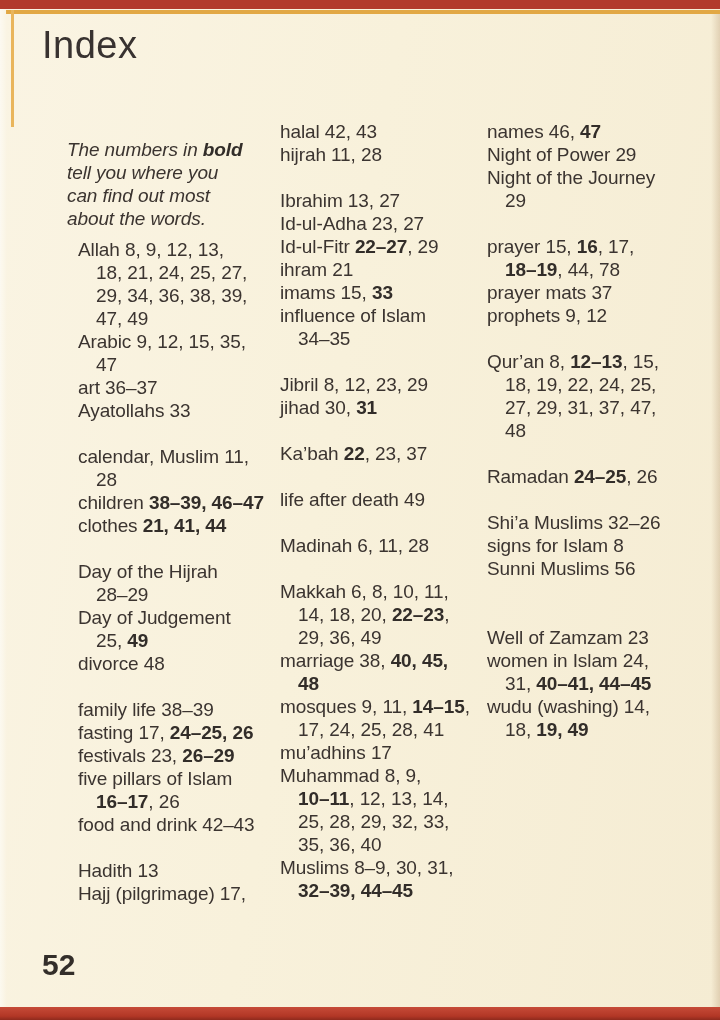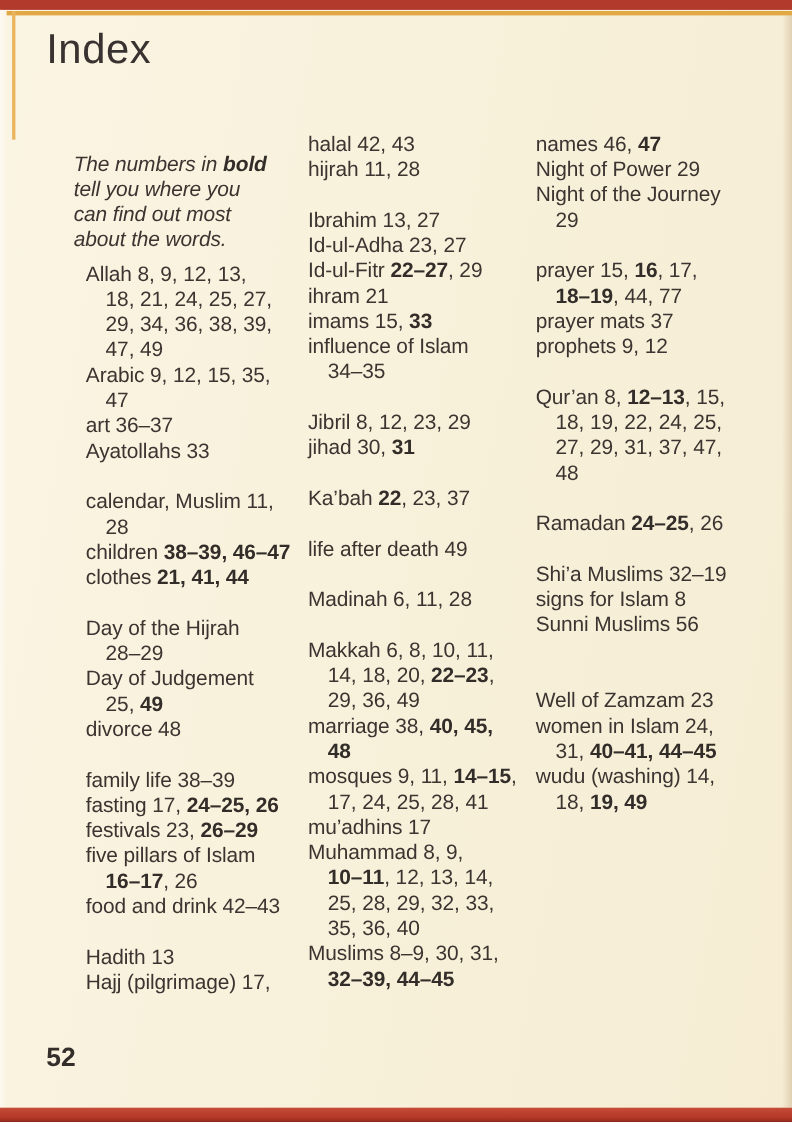--- a/index.html
+++ b/index.html
@@ -27,21 +27,21 @@
     font-size:38px;font-weight:400;line-height:1.1;color:#383230;letter-spacing:0.5px;
   }
   .intro{position:absolute;left:67px;top:138px;font-style:italic;}
   .col{position:absolute;}
   .col1{left:66px;top:238px;margin-left:12px;}
   .col2{left:280px;top:120px;}
   .col3{left:487px;top:120px;}
   .iline{height:23px;line-height:23px;font-size:19px;white-space:nowrap;letter-spacing:-0.1px;}
   .iline.ind{padding-left:18px;}
   .b{font-weight:bold;color:#322d29;}
-  .pagenum{position:absolute;left:42px;top:948px;font-size:24px;font-weight:bold;color:#332e2a;}
+  .pagenum{position:absolute;left:42px;top:948px;font-size:30px;font-weight:bold;color:#332e2a;}
 </style>
 </head>
 <body>
 
 <div class="page">
   <div class="topbar"></div>
   <div class="goldrule-h"></div>
   <div class="goldrule-v"></div>
   <div class="edge-left"></div>
   <div class="edge-right"></div>
@@ -122,32 +122,32 @@
       <div class="iline"><span>Muslims 8–9, 30, 31,</span></div>
       <div class="iline ind"><span class="b">32–39, 44–45</span></div>
     </div>
   <div class="col col3">
       <div class="iline"><span>names 46, </span><span class="b">47</span></div>
       <div class="iline"><span>Night of Power 29</span></div>
       <div class="iline"><span>Night of the Journey</span></div>
       <div class="iline ind"><span>29</span></div>
       <div class="iline"></div>
       <div class="iline"><span>prayer 15, </span><span class="b">16</span><span>, 17,</span></div>
-      <div class="iline ind"><span class="b">18–19</span><span>, 44, 77</span></div>
+      <div class="iline ind"><span class="b">18–19</span><span>, 44, 78</span></div>
       <div class="iline"><span>prayer mats 37</span></div>
       <div class="iline"><span>prophets 9, 12</span></div>
       <div class="iline"></div>
       <div class="iline"><span>Qur’an 8, </span><span class="b">12–13</span><span>, 15,</span></div>
       <div class="iline ind"><span>18, 19, 22, 24, 25,</span></div>
       <div class="iline ind"><span>27, 29, 31, 37, 47,</span></div>
       <div class="iline ind"><span>48</span></div>
       <div class="iline"></div>
       <div class="iline"><span>Ramadan </span><span class="b">24–25</span><span>, 26</span></div>
       <div class="iline"></div>
-      <div class="iline"><span>Shi’a Muslims 32–19</span></div>
+      <div class="iline"><span>Shi’a Muslims 32–26</span></div>
       <div class="iline"><span>signs for Islam 8</span></div>
       <div class="iline"><span>Sunni Muslims 56</span></div>
       <div class="iline"></div>
       <div class="iline"></div>
       <div class="iline"><span>Well of Zamzam 23</span></div>
       <div class="iline"><span>women in Islam 24,</span></div>
       <div class="iline ind"><span>31, </span><span class="b">40–41, 44–45</span></div>
       <div class="iline"><span>wudu (washing) 14,</span></div>
       <div class="iline ind"><span>18, </span><span class="b">19, 49</span></div>
     </div>

